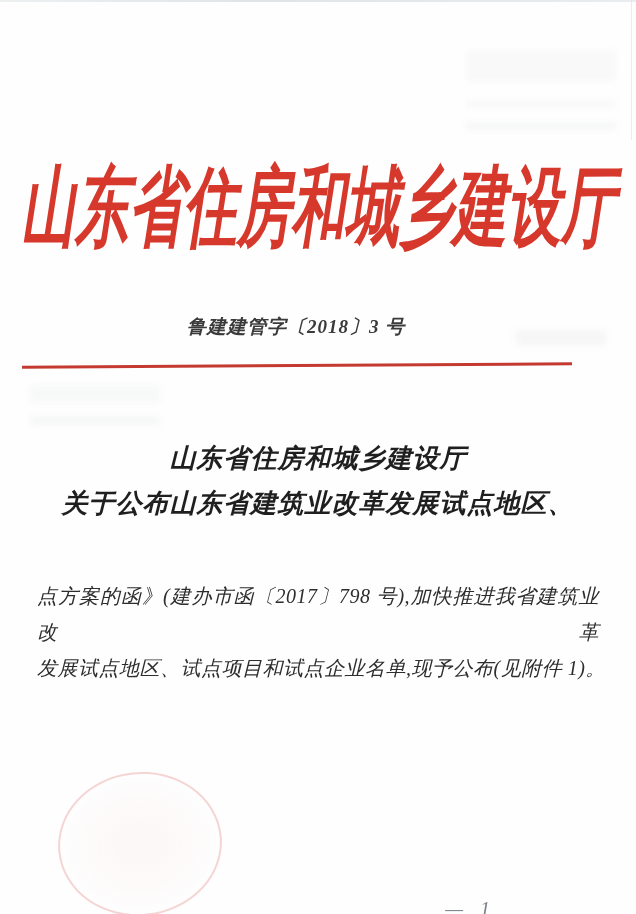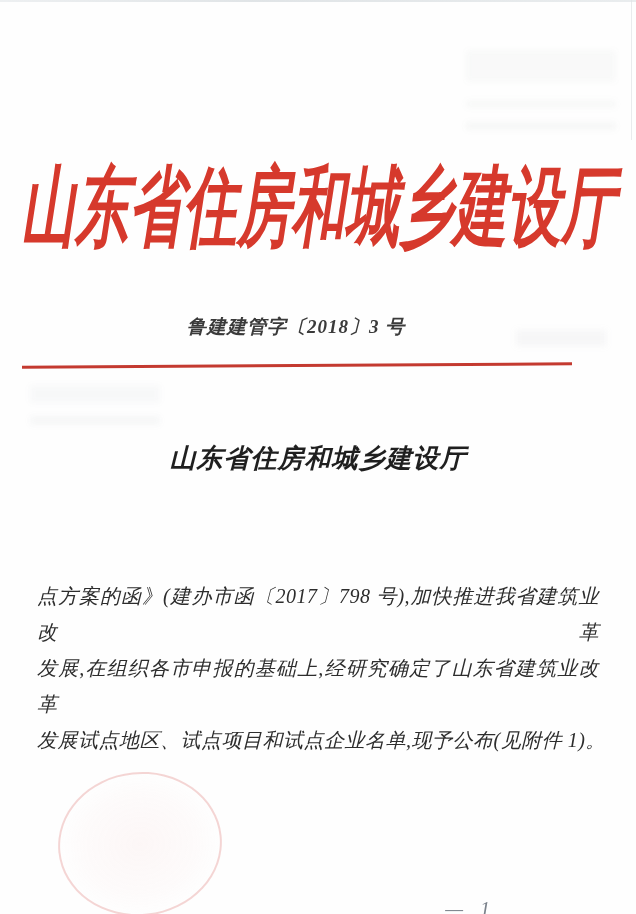--- a/index.html
+++ b/index.html
@@ -103,27 +103,27 @@
   <div class="bleed bleed-right"></div>
 
   <div class="agency-header">山东省住房和城乡建设厅</div>
 
   <div class="doc-number">鲁建建管字〔2018〕3 号</div>
 
   <div class="red-rule"></div>
 
   <div class="title-block">
     <div>山东省住房和城乡建设厅</div>
+    <div>关于公布山东省建筑业改革发展试点地区、</div>
   </div>
 
   <div class="seal-stamp"></div>
 
   <div class="body-block">
     <div class="line fill">点方案的函》(建办市函〔2017〕798 号),加快推进我省建筑业改革</div>
-    <div class="line fill">发展,在组织各市申报的基础上,经研究确定了山东省建筑业改革</div>
     <div class="line">发展试点地区、试点项目和试点企业名单,现予公布(见附件 1)。</div>
 
   </div>
 
   <div class="footer">
     <span class="page-number">— 1</span>
     <span class="watermark">
       <svg width="26" height="24" viewBox="0 0 26 24">
         <circle cx="15" cy="12" r="8" fill="none" stroke="#b9c2cc" stroke-width="1.6" stroke-dasharray="34 8"></circle>
         <path d="M2 16 Q7 12 11 14" fill="none" stroke="#b9c2cc" stroke-width="1.6" stroke-linecap="round"></path>

